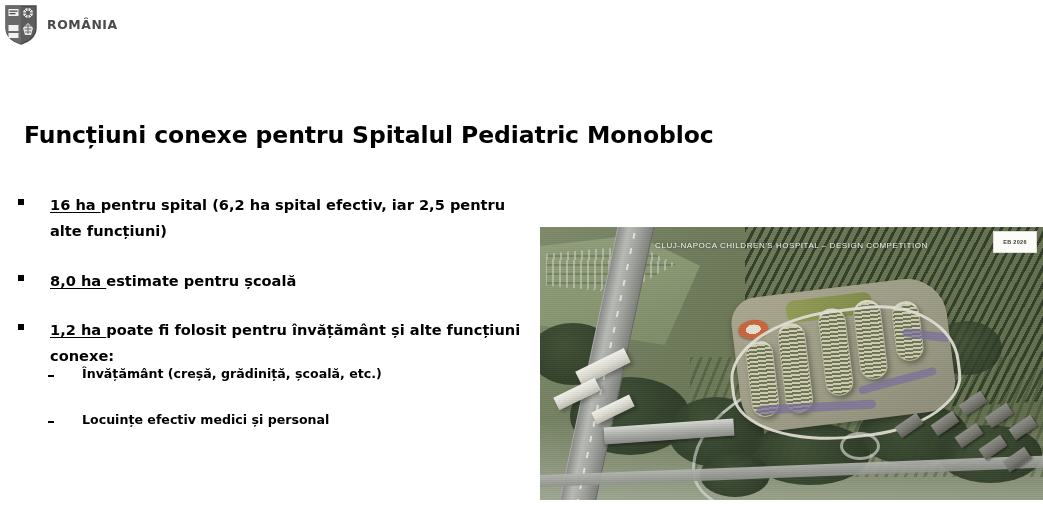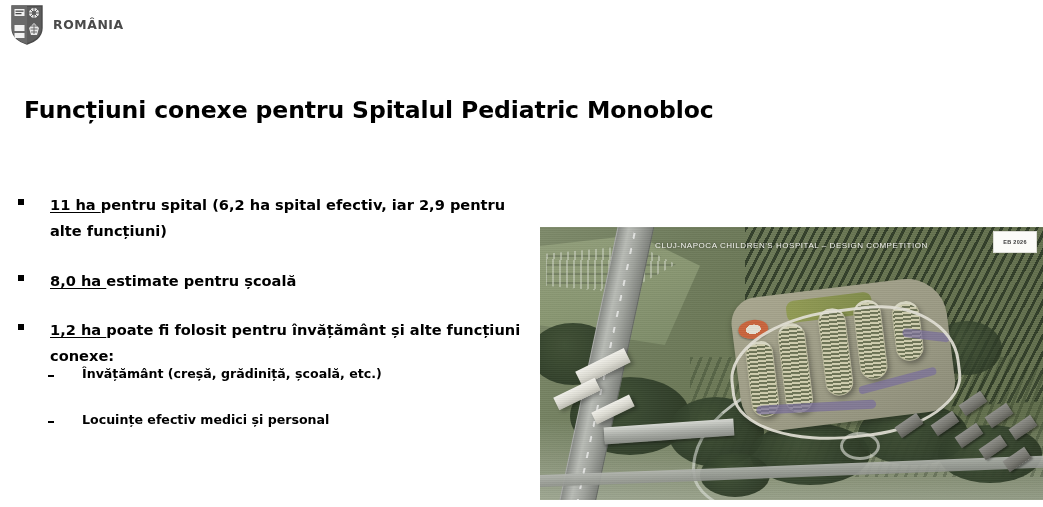--- a/index.html
+++ b/index.html
@@ -12,21 +12,21 @@
     height: 507px;
     position: relative;
     overflow: hidden;
     font-family: "Liberation Sans", sans-serif;
     color: #000000;
   }
 
   
   .logo-block {
     position: absolute;
-    left: 10px;
+    left: 4px;
     top: 4px;
     display: flex;
     gap: 9px;
   }
   .crest {
     width: 34px;
     height: 42px;
     position: relative;
     flex: 0 0 auto;
   }
@@ -43,21 +43,21 @@
     font-size: 12.4px;
     letter-spacing: 0.6px;
     color: #4a4a4a;
     white-space: nowrap;
   }
 
   
   .slide-title {
     position: absolute;
     left: 24px;
-    top: 96px;
+    top: 121px;
     font-family: "DejaVu Sans", sans-serif;
     font-size: 23.5px;
     font-weight: bold;
     color: #000;
     letter-spacing: -0.1px;
     white-space: nowrap;
   }
 
   
   .bullets {
@@ -397,21 +397,21 @@
 </div>
 
 <div class="slide-title">Funcțiuni conexe pentru Spitalul Pediatric Monobloc</div>
 
 <div class="bullets">
 
   <div class="bullet-row">
     <div class="bullet-marker">
         <span class="sq"></span>
       </div>
-    <div class="bullet-text"><span class="u">11 ha </span><span>pentru spital (6,2 ha spital efectiv, iar 2,9 pentru alte funcțiuni)</span></div>
+    <div class="bullet-text"><span class="u">16 ha </span><span>pentru spital (6,2 ha spital efectiv, iar 2,5 pentru alte funcțiuni)</span></div>
   </div>
 
   <div class="bullet-row">
     <div class="bullet-marker">
         <span class="sq"></span>
       </div>
     <div class="bullet-text"><span class="u">8,0 ha </span><span>estimate pentru școală</span></div>
   </div>
 
   <div class="bullet-row">

